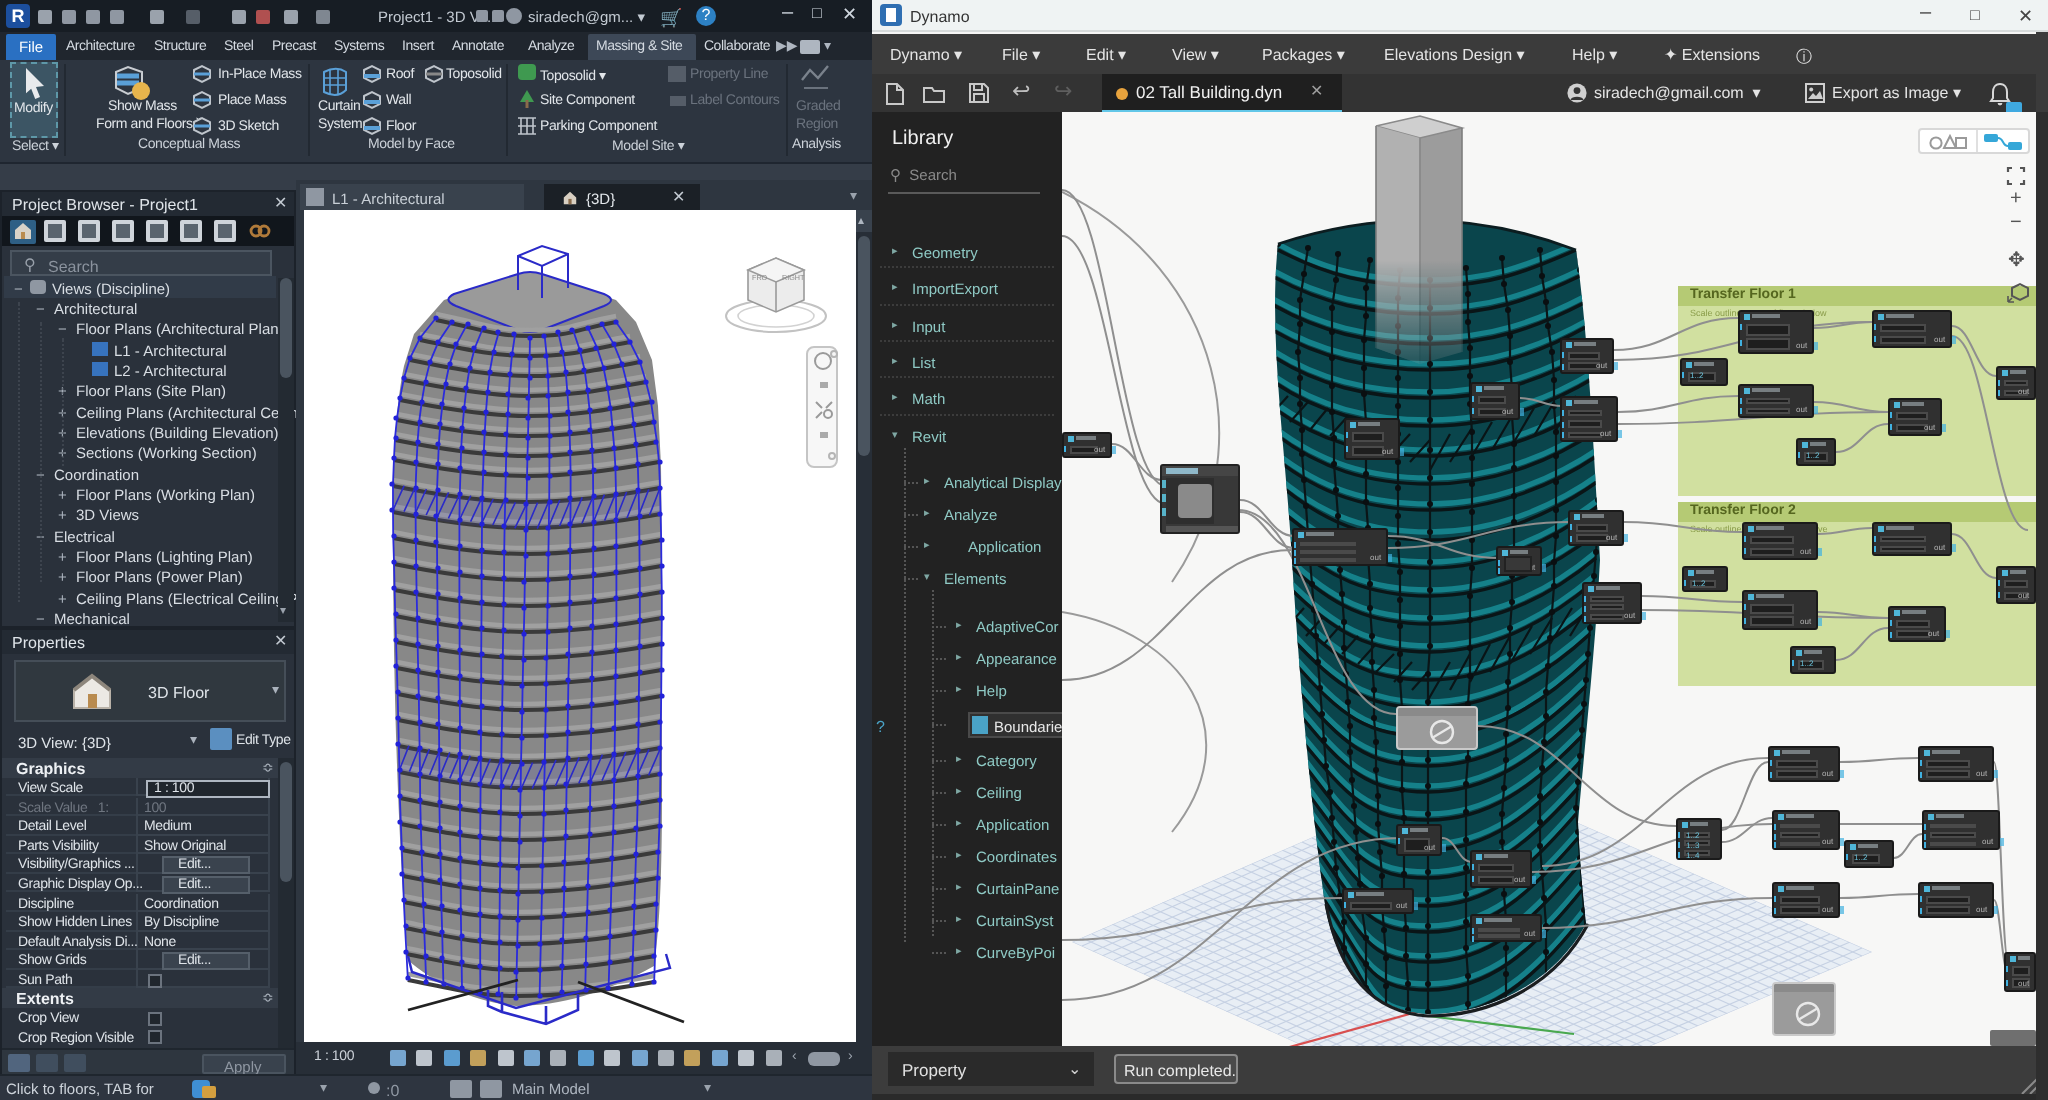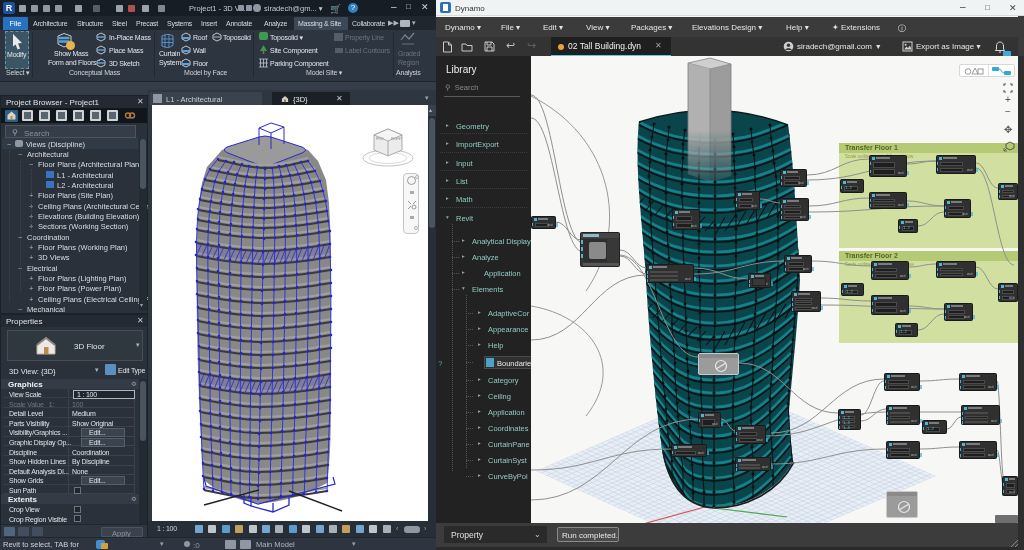--- a/index.html
+++ b/index.html
@@ -298,21 +298,21 @@
         <div class="ab" style="left:31px;top:2px;width:11px;height:9px;background:#51657e;border-radius:1px;opacity:0.5"></div>
         <div class="ab" style="left:100px;top:1.5px;width:42px;height:10px;background:#39424d;border:1px solid #4a545f;border-radius:1px">
           <span class="tx" style="left:10px;top:1px;font-size:7.5px;color:#8f97a2">Apply</span>
         </div>
       </div>
       <div class="ab" style="left:138px;top:64px;width:8px;height:145px;background:#232a32">
         <div class="ab" style="left:1px;top:2px;width:6px;height:60px;background:#4a545f;border-radius:3px"></div>
       </div>
     </div>
     <div class="ab" style="left:0;top:537px;width:436px;height:13px;background:#2e3540;border-top:1px solid #1f262e">
-      <span class="tx" style="left:3px;top:2px;font-size:7.5px;color:#cdd3da">Revit to select, TAB for</span>
+      <span class="tx" style="left:3px;top:2px;font-size:7.5px;color:#cdd3da">Click to floors, TAB for</span>
       <div class="ab" style="left:96px;top:2px;width:9px;height:9px;background:#3f8fd4;border-radius:2px"></div>
       <div class="ab" style="left:101px;top:5px;width:7px;height:6px;background:#d49f3f;border-radius:1px"></div>
       <span class="tx" style="left:160px;top:2px;font-size:7px;color:#9aa2ac">▾</span>
       <svg class="ab" style="left:182px;top:2px" width="20" height="9">
         <circle cx="5" cy="4" r="3" fill="#8f97a2"></circle>
         <text x="11" y="8" font-size="8" fill="#8f97a2">:0</text>
       </svg>
       <div class="ab" style="left:225px;top:2px;width:11px;height:9px;background:#8f97a2;border-radius:1px"></div>
       <div class="ab" style="left:240px;top:2px;width:11px;height:9px;background:#8f97a2;border-radius:1px"></div>
       <span class="tx" style="left:256px;top:2px;font-size:7.5px;color:#aeb6c0">Main Model</span>

